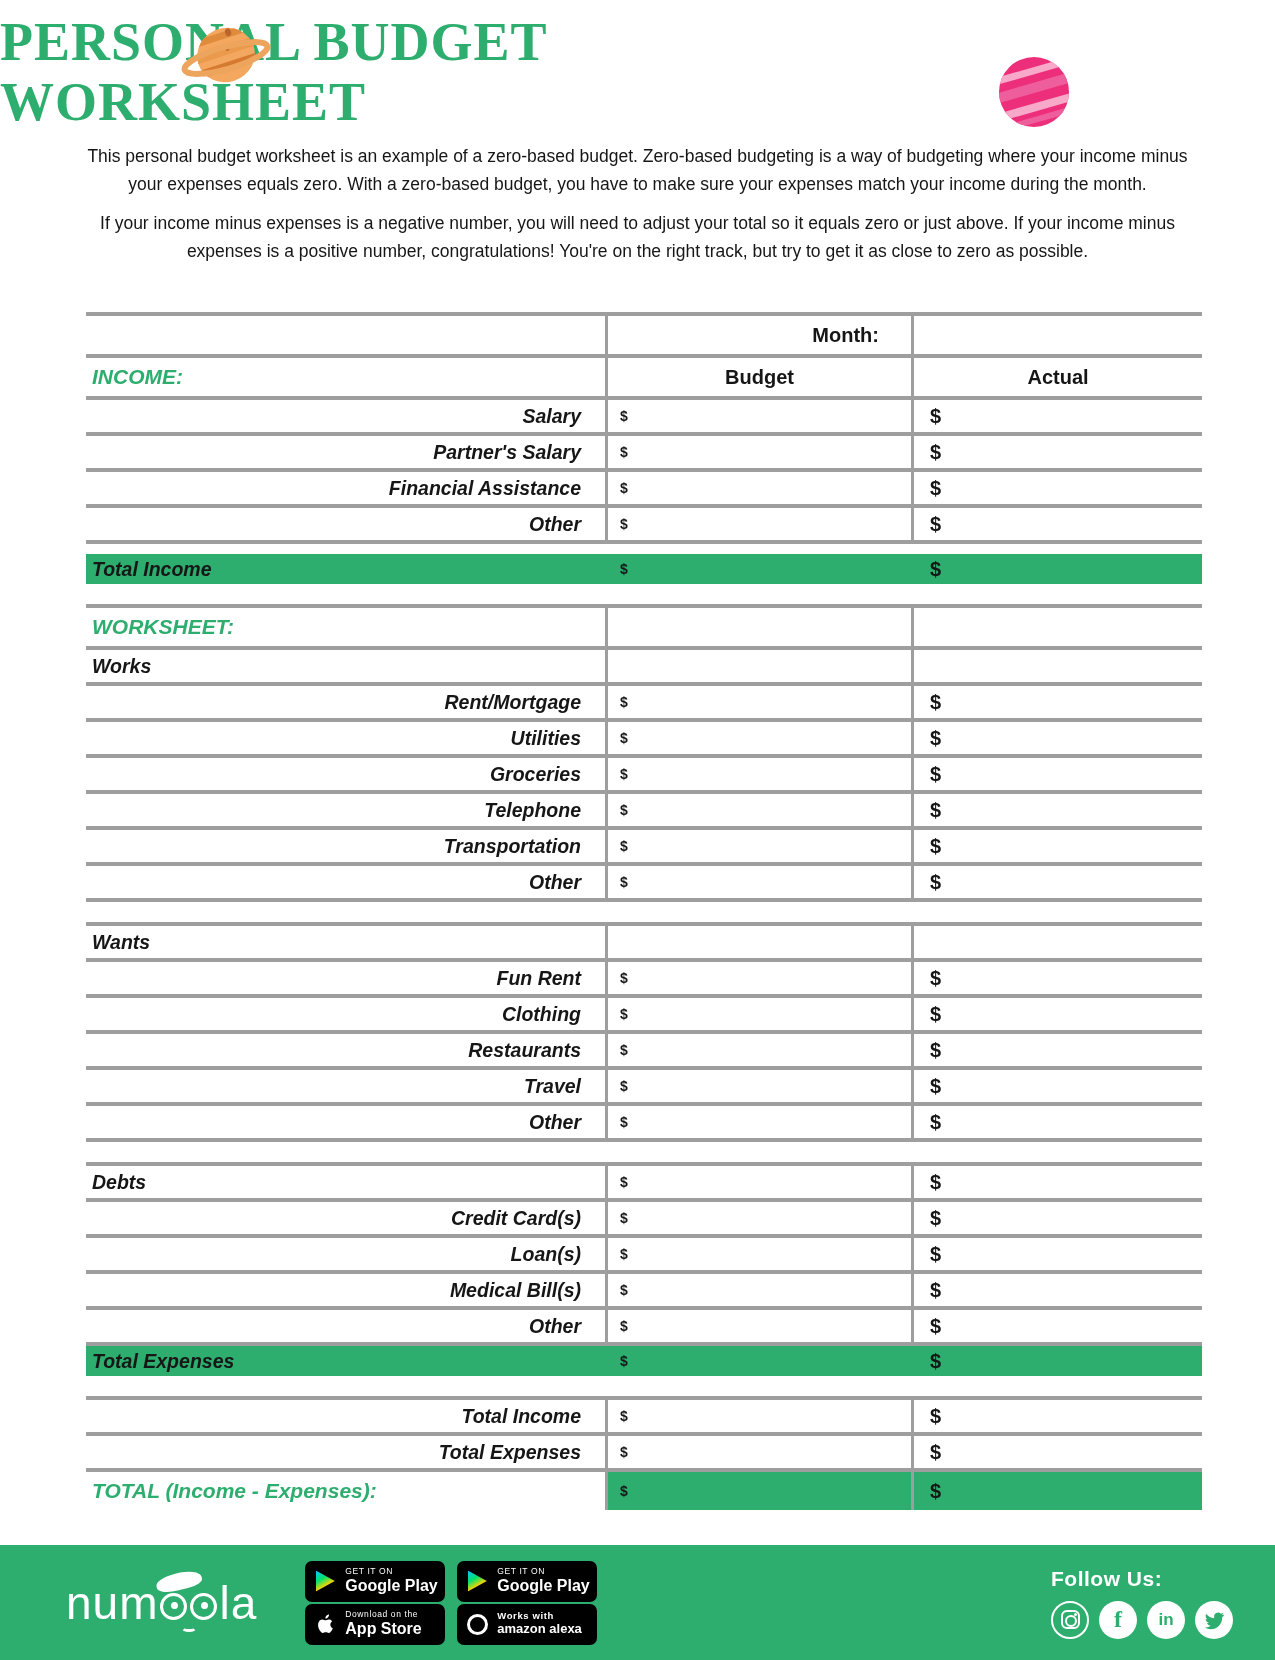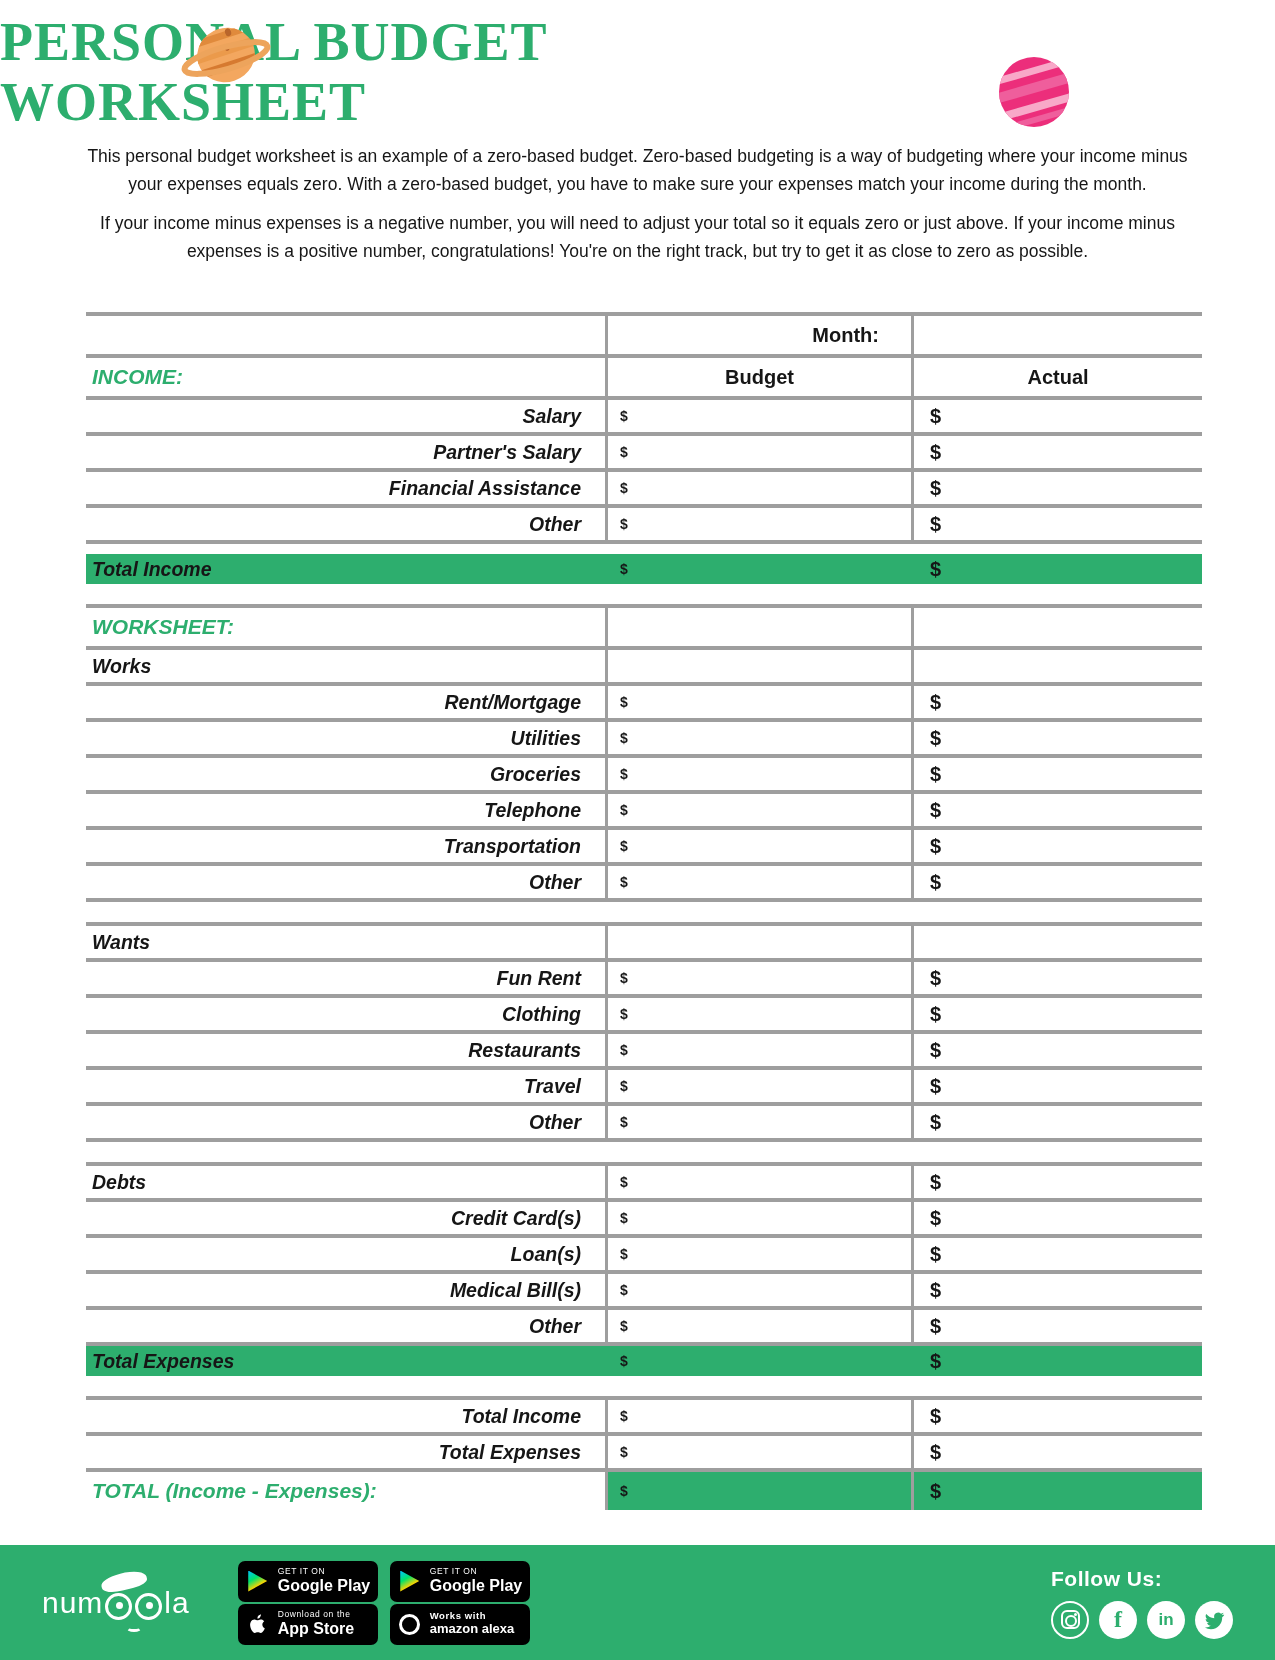--- a/index.html
+++ b/index.html
@@ -55,22 +55,22 @@
   .kind-total{background:var(--green);border-bottom:none;height:30px;}
   .kind-total .c2,.kind-total .c3{border-left-color:transparent;}
   .kind-total.sliver{margin-top:10px;}
 
   .kind-grand{border-bottom:none;height:38px;}
   .kind-grand .c2,.kind-grand .c3{background:var(--green);}
 
   
   .footer{position:absolute;left:0;top:1545px;width:1275px;height:115px;
           background:var(--green);display:flex;align-items:center;color:#fff;}
-  .logo{display:flex;align-items:flex-end;margin-left:42px;color:#fff;
-        font-size:30px;line-height:38px;letter-spacing:1px;}
+  .logo{display:flex;align-items:flex-end;margin-left:66px;color:#fff;
+        font-size:46px;line-height:38px;letter-spacing:1px;}
   .logo .part{line-height:34px;}
   .oo{position:relative;display:flex;gap:3px;margin:0 2px;}
   .o{width:27px;height:27px;border:3.5px solid #fff;border-radius:50%;position:relative;}
   .o::after{content:'';position:absolute;width:7px;height:7px;background:#fff;
             border-radius:50%;top:6px;left:8px;}
   .cap{position:absolute;width:46px;height:17px;background:#fff;
        border-radius:60% 70% 45% 55%;transform:rotate(-14deg);top:-20px;left:-4px;}
   .smile{position:absolute;width:16px;height:9px;border:3px solid transparent;
          border-bottom-color:#fff;border-radius:50%;bottom:-12px;left:50%;
          transform:translateX(-50%);}

